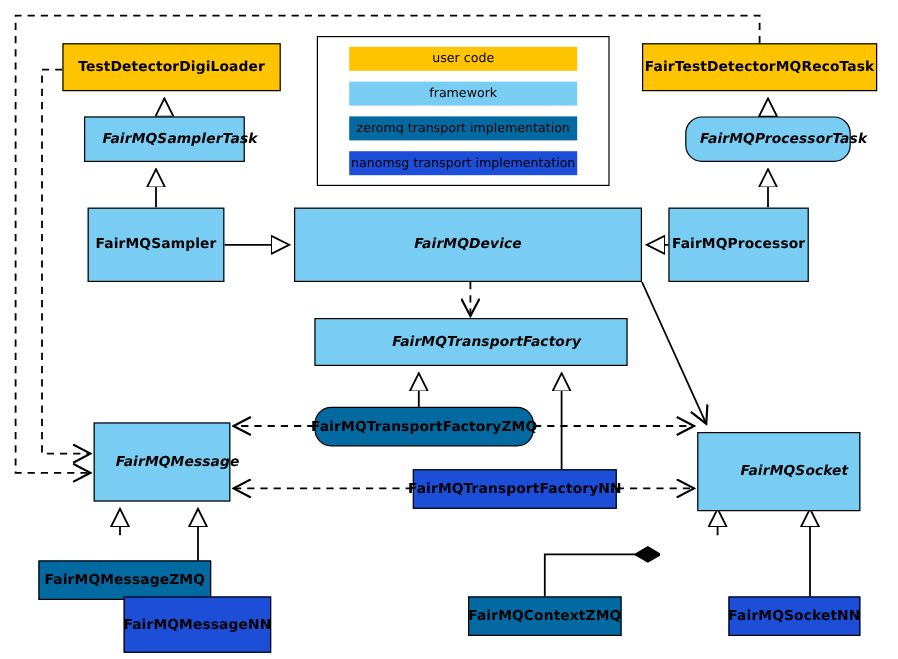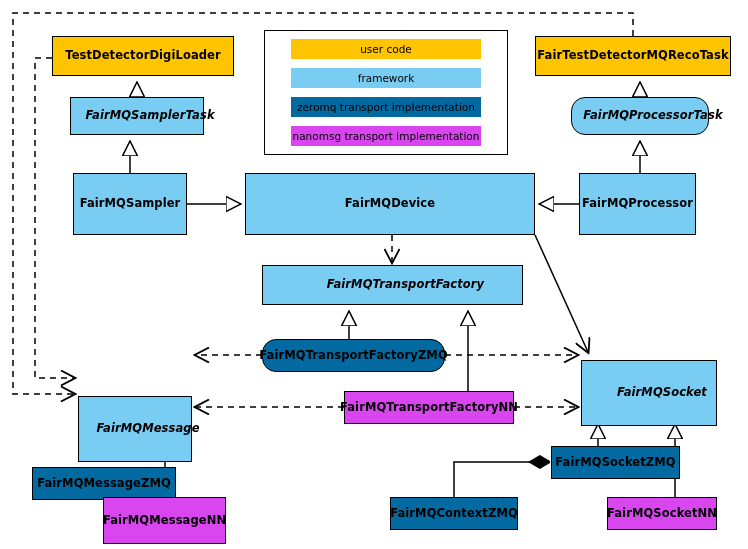--- a/index.html
+++ b/index.html
@@ -21,21 +21,21 @@
     font-weight:bold;
     color:#000000;
     line-height:1.15;
     letter-spacing:0.1px;
     z-index:3;
   }
   .node.abstract{font-style:italic;padding-left:26px;}
   .c-user{background:#ffc400;}
   .c-framework{background:#79ccf2;}
   .c-zmq{background:#0369a1;}
-  .c-nn{background:#d946ef;}
+  .c-nn{background:#1d4ed8;}
 
   #legend{
     position:absolute;
     left:264px;top:30px;width:244px;height:125px;
     box-sizing:border-box;
     border:1.5px solid #000000;
     background:#ffffff;
     padding:8px 26px;
     display:flex;flex-direction:column;justify-content:space-between;
     z-index:4;
@@ -119,37 +119,36 @@
   <div class="node c-user" style="left:52px;top:36px;width:182px;height:40px;">TestDetectorDigiLoader</div>
 
   <div class="node c-user" style="left:535px;top:36px;width:196px;height:40px;">FairTestDetectorMQRecoTask</div>
 
   <div class="node c-framework abstract" style="left:70px;top:97px;width:134px;height:38px;">FairMQSamplerTask</div>
 
   <div class="node c-framework abstract" style="left:571px;top:97px;width:138px;height:38px;border-radius:14px;">FairMQProcessorTask</div>
 
   <div class="node c-framework" style="left:73px;top:173px;width:114px;height:62px;">FairMQSampler</div>
 
-  <div class="node c-framework" style="left:245px;top:173px;width:290px;height:62px;">FairMQDevice</div>
+  <div class="node c-framework" style="left:245px;top:173px;width:290px;height:62px;font-style:italic;">FairMQDevice</div>
 
-  <div class="node c-framework" style="left:579px;top:173px;width:117px;height:62px;">FairMQProcessor</div>
+  <div class="node c-framework" style="left:557px;top:173px;width:117px;height:62px;">FairMQProcessor</div>
 
   <div class="node c-framework abstract" style="left:262px;top:265px;width:261px;height:40px;">FairMQTransportFactory</div>
 
   <div class="node c-zmq" style="left:262px;top:339px;width:183px;height:33px;border-radius:14px;">FairMQTransportFactoryZMQ</div>
 
   <div class="node c-nn" style="left:344px;top:391px;width:170px;height:33px;">FairMQTransportFactoryNN</div>
 
-  <div class="node c-framework abstract" style="left:78px;top:352px;width:114px;height:66px;margin-top:44px;">FairMQMessage</div>
+  <div class="node c-framework abstract" style="left:78px;top:352px;width:114px;height:66px;">FairMQMessage</div>
 
   <div class="node c-framework abstract" style="left:581px;top:360px;width:136px;height:66px;">FairMQSocket</div>
 
   <div class="node c-zmq" style="left:32px;top:467px;width:144px;height:33px;">FairMQMessageZMQ</div>
 
   <div class="node c-nn" style="left:103px;top:497px;width:123px;height:47px;">FairMQMessageNN</div>
 
-  <div class="node c-zmq" style="left:551px;top:446px;width:129px;height:33px;">FairMQSocketZMQ</div>
 
   <div class="node c-nn" style="left:607px;top:497px;width:110px;height:33px;">FairMQSocketNN</div>
 
   <div class="node c-zmq" style="left:390px;top:497px;width:128px;height:33px;">FairMQContextZMQ</div>
 
 </div>
 
 </body></html>

